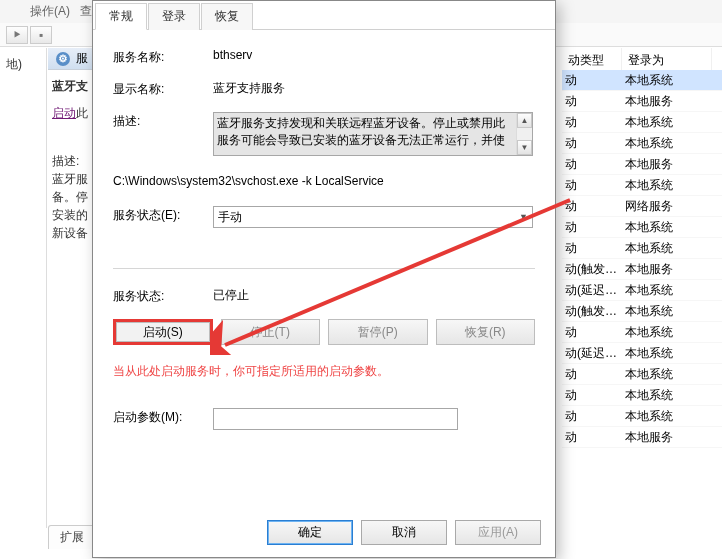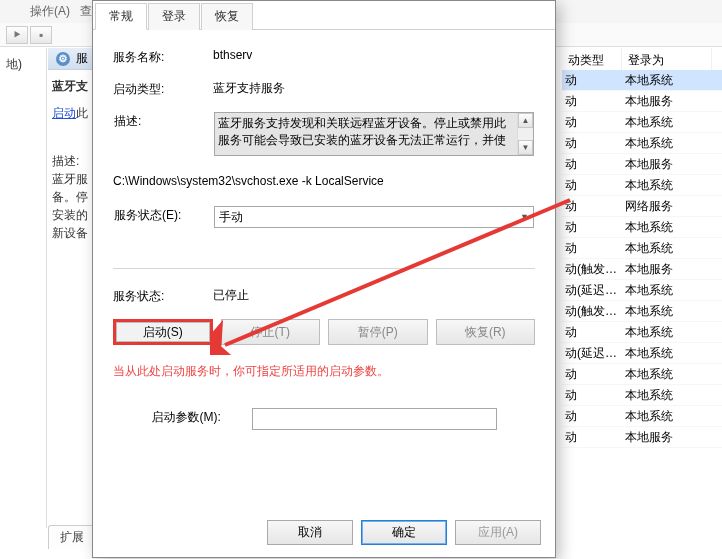--- a/index.html
+++ b/index.html
@@ -109,21 +109,21 @@
     .bg-panel-body {
       padding: 8px 4px;
       font-size: 12px;
       color: #333;
     }
     .bg-panel-body .svc-title {
       font-weight: bold;
       margin-bottom: 10px;
     }
     .bg-panel-body .link {
-      color: #1d4ed8;
+      color: #701a75;
       text-decoration: underline;
       margin-bottom: 6px;
     }
     .bg-desc {
       color: #333;
       line-height: 1.5;
       margin-top: 30px;
     }
     .right-table {
       position: absolute;
@@ -208,21 +208,20 @@
       border-bottom: 1px solid #d0d0d0;
       margin-top: -1px;
     }
     .tab-content {
       padding: 18px 20px 0 20px;
     }
     .row {
       display: flex;
       align-items: flex-start;
       margin-bottom: 14px;
-      justify-content: center;
     }
     .row .label {
       width: 100px;
       padding-top: 1px;
       color: #000;
     }
     .row .value {
       flex: 1;
       color: #000;
     }
@@ -483,21 +482,21 @@
     <div class="tab">恢复</div>
   </div>
   <div class="tab-underline"></div>
 
   <div class="tab-content">
     <div class="row">
       <div class="label">服务名称:</div>
       <div class="value">bthserv</div>
     </div>
     <div class="row">
-      <div class="label">启动类型:</div>
+      <div class="label">显示名称:</div>
       <div class="value">蓝牙支持服务</div>
     </div>
     <div class="row">
       <div class="label">描述:</div>
       <div class="desc-box">
         <span>蓝牙服务支持发现和关联远程蓝牙设备。停止或禁用此服务可能会导致已安装的蓝牙设备无法正常运行，并使</span>
         <div class="desc-scroll">
           <div class="arrow">▲</div>
           <div class="arrow down">▼</div>
         </div>
@@ -532,22 +531,22 @@
 
     <div class="note">当从此处启动服务时，你可指定所适用的启动参数。</div>
 
     <div class="row" style="margin-top:28px;">
       <div class="label">启动参数(M):</div>
       <div class="param-input"></div>
     </div>
   </div>
 
   <div class="dialog-buttons">
+    <div class="dbtn primary">确定</div>
     <div class="dbtn">取消</div>
-    <div class="dbtn primary">确定</div>
     <div class="dbtn disabled">应用(A)</div>
   </div>
 </div>
 
 <svg class="arrow-overlay" viewBox="0 0 370 160">
   <defs>
     <marker id="ah" markerWidth="12" markerHeight="12" refX="2" refY="6" orient="auto">
       <path d="M0,0 L12,6 L0,12 L3,6 Z" fill="#e53935"></path>
     </marker>
   </defs>

